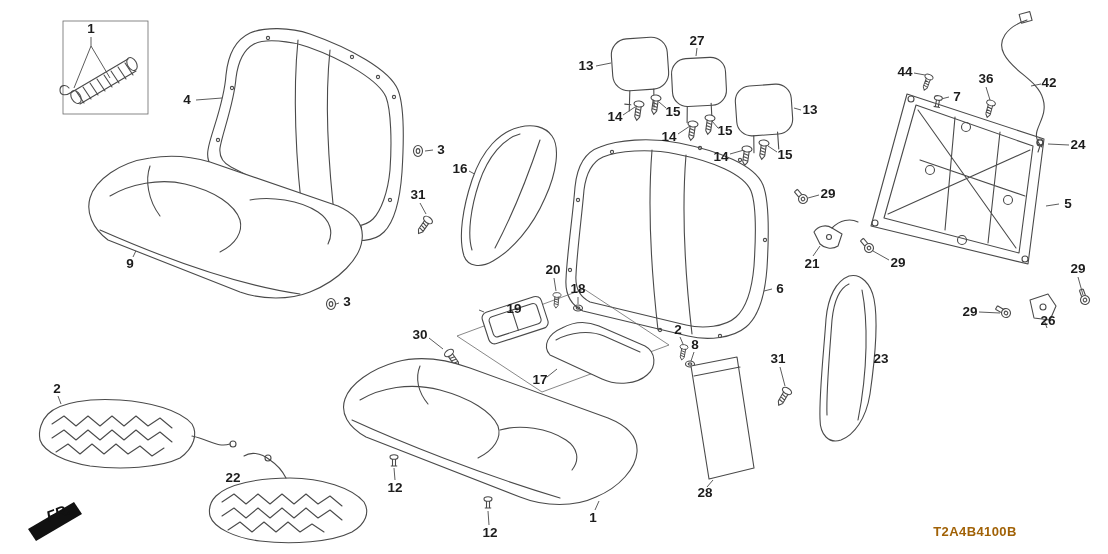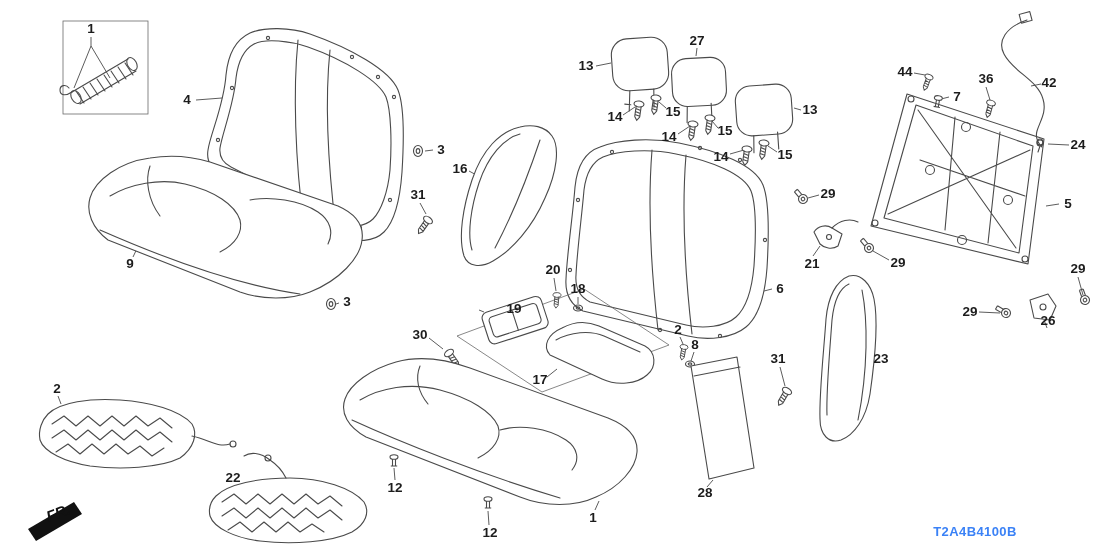--- a/index.html
+++ b/index.html
@@ -6,21 +6,21 @@
   .stage{position:relative;width:1108px;height:554px;background:#ffffff;overflow:hidden;
          font-family:"Liberation Sans",sans-serif;}
   .stage svg{position:absolute;left:0;top:0;}
   .ln{stroke:#4a4a4a;stroke-width:1.1;fill:none;stroke-linecap:round;stroke-linejoin:round;}
   .thin{stroke:#6a6a6a;stroke-width:.8;fill:none;}
   .ld{stroke:#4a4a4a;stroke-width:.9;fill:none;}
   .fillw{fill:#ffffff;}
   .callout{position:absolute;transform:translate(-50%,-50%);font-weight:bold;font-size:13.5px;
            color:#1c1c1c;line-height:1;white-space:nowrap;z-index:5;}
   .code{position:absolute;transform:translate(-50%,-50%);font-weight:bold;font-size:13px;
-        color:#3b82f6;letter-spacing:.4px;z-index:5;}
+        color:#a16207;letter-spacing:.4px;z-index:5;}
   .fr{position:absolute;font-weight:bold;font-style:italic;font-size:15px;color:#111;
       transform:rotate(-21deg);z-index:5;}
 </style>
 </head>
 <body>
 
 <div class="stage">
 
   <svg width="1108" height="554" viewBox="0 0 1108 554">
     <defs>

